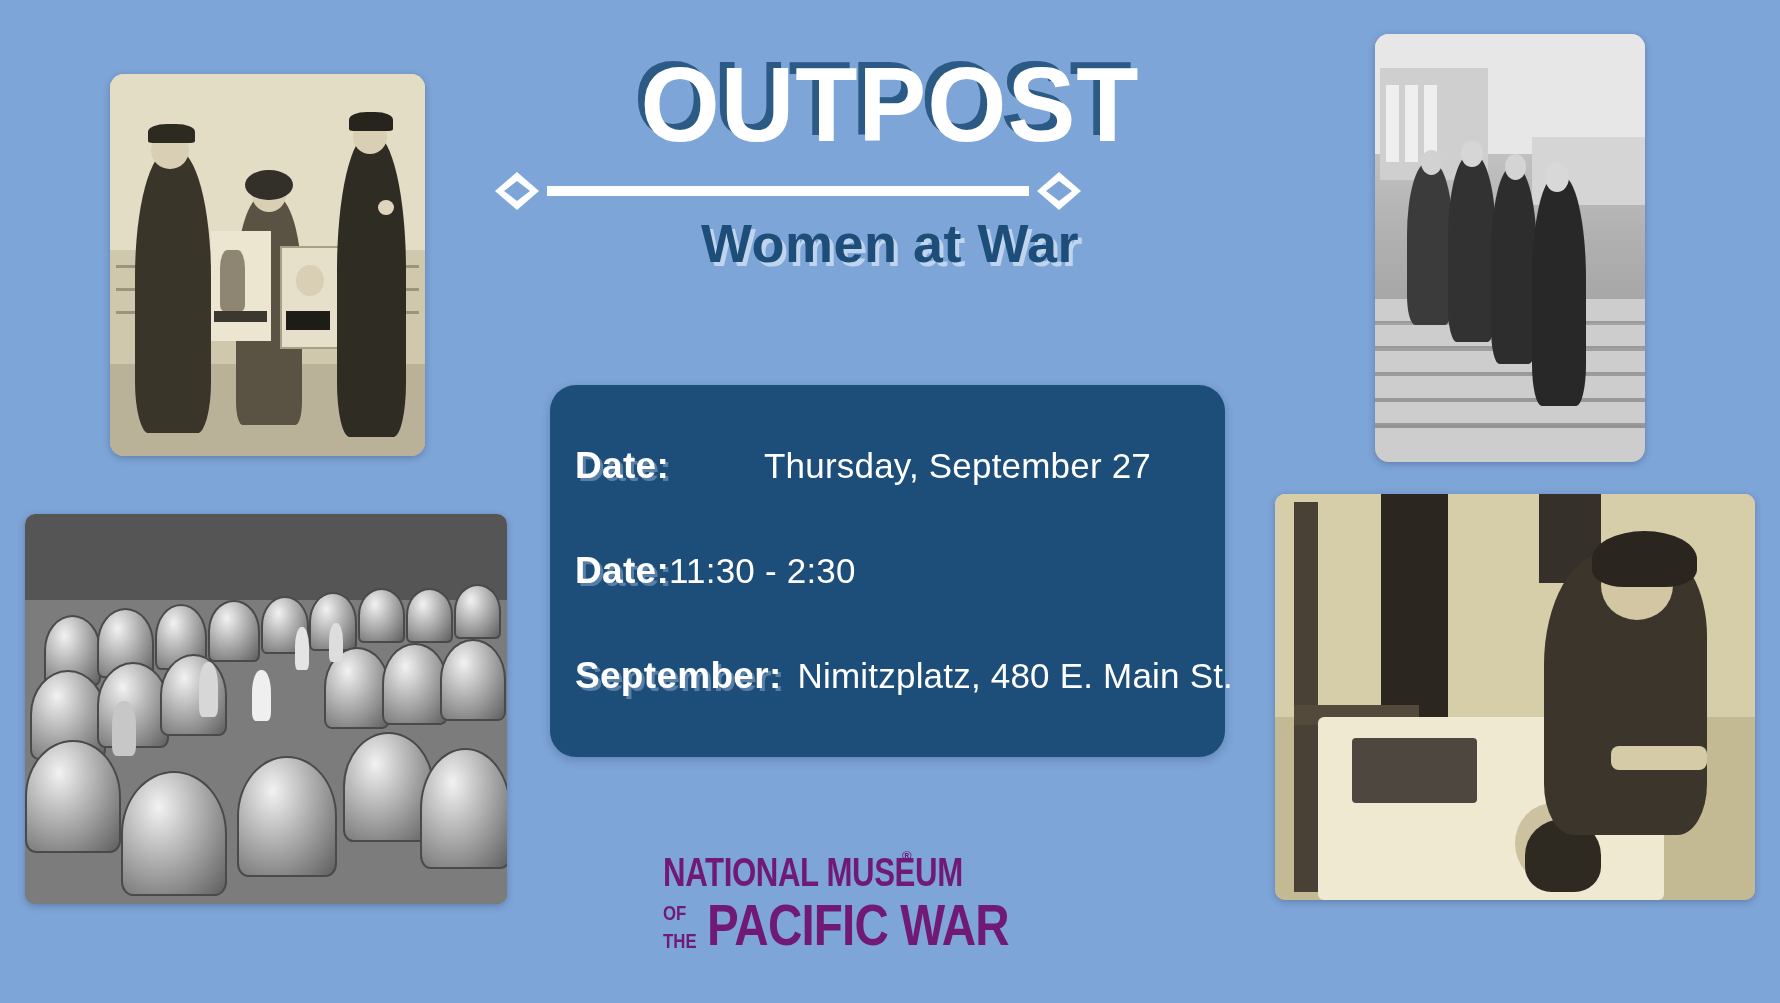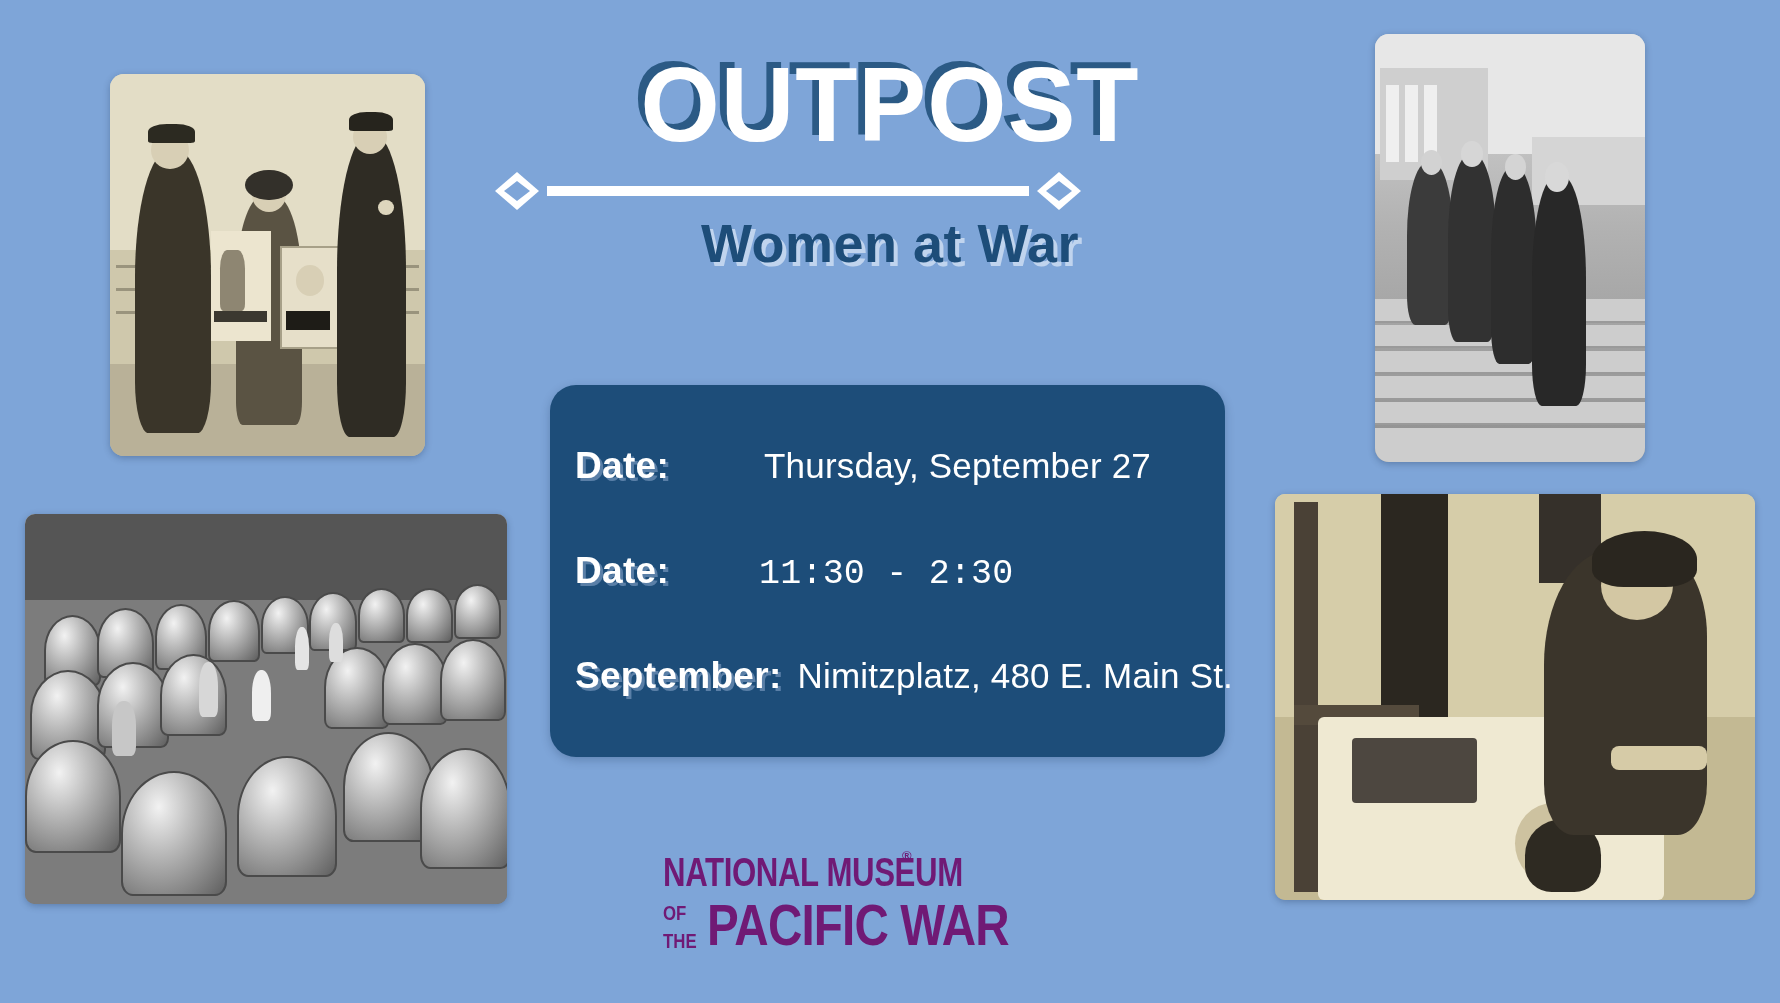--- a/index.html
+++ b/index.html
@@ -91,21 +91,21 @@
     text-shadow:3px 3px 0 rgba(140,170,205,.55);
     letter-spacing:.3px;
   }
   .info-value{
     font-size:35px;font-weight:400;
     letter-spacing:.2px;
   }
   #row-date{left:25px;top:60px;}
   #row-date .info-value{margin-left:95px;}
   #row-time{left:25px;top:165px;}
-  #row-time .info-value{margin-left:90px;font-family:Liberation Mono, monospace;}
+  #row-time .info-value{}
   #row-location{left:25px;top:270px;}
   #row-location .info-value{margin-left:16px;}
 
   
   #museum-logo{
     position:absolute;left:608px;top:838px;width:440px;height:130px;
     color:#701a75;
     text-decoration:underline;
   }
   #logo-line1{

